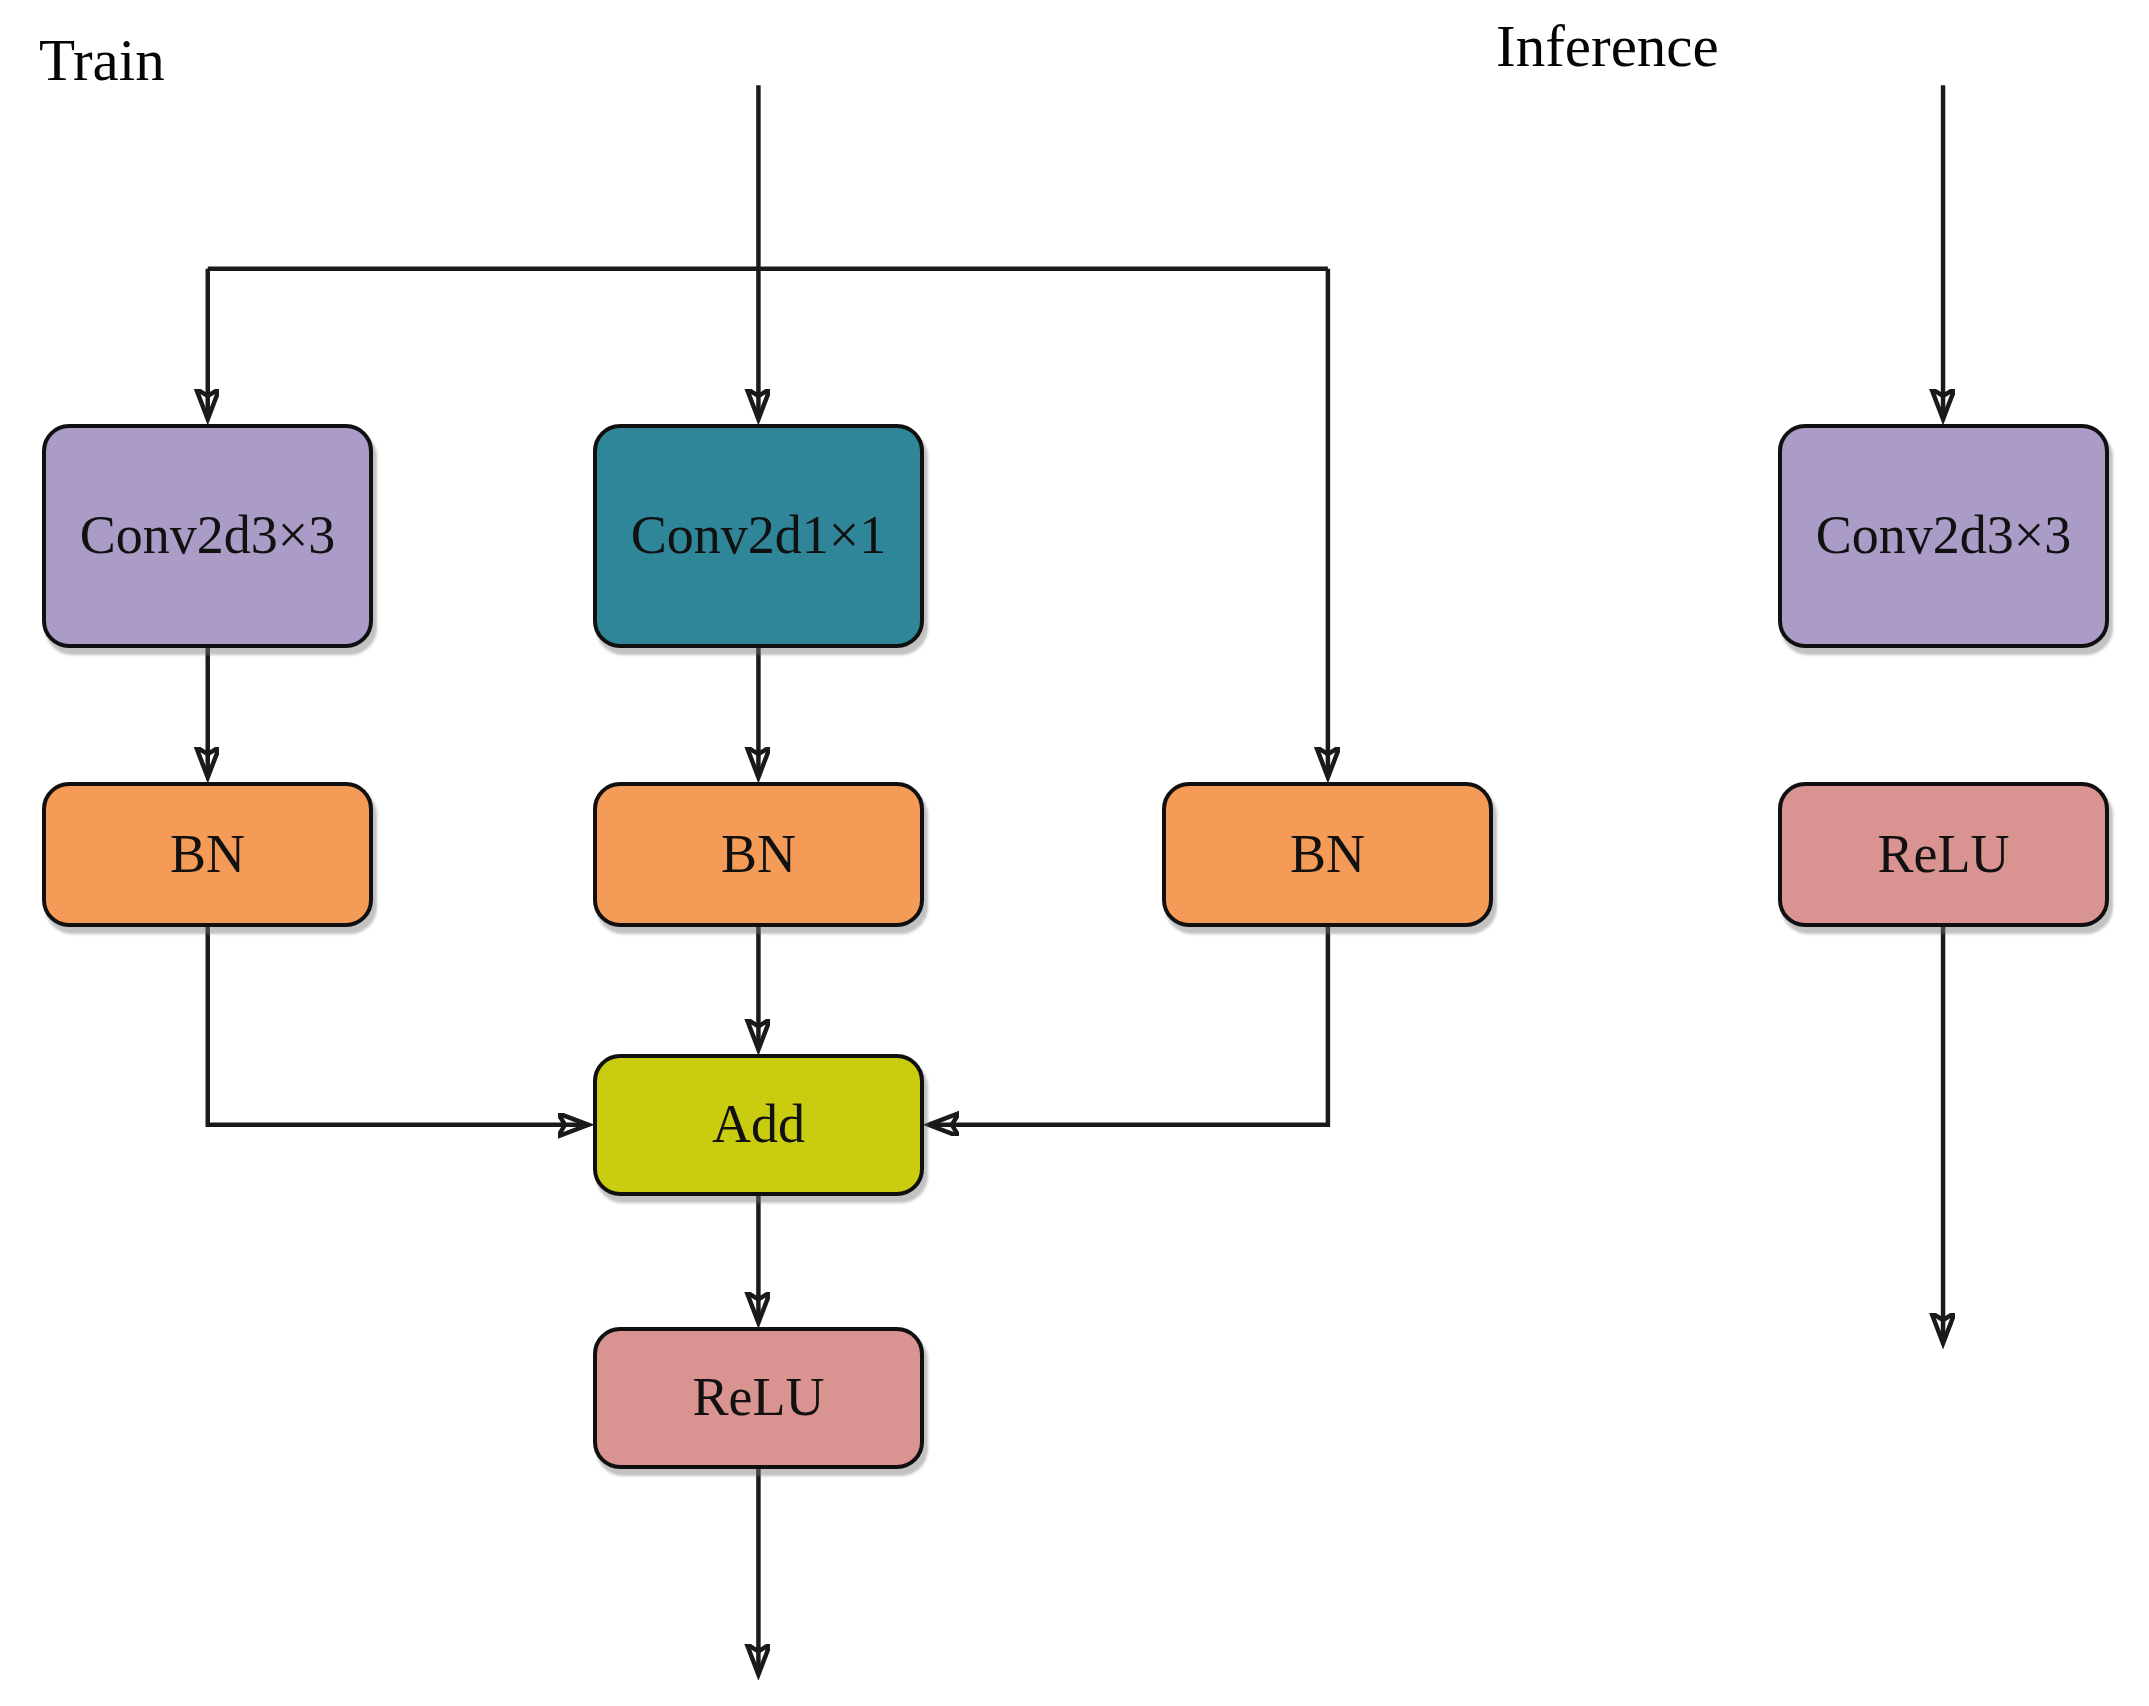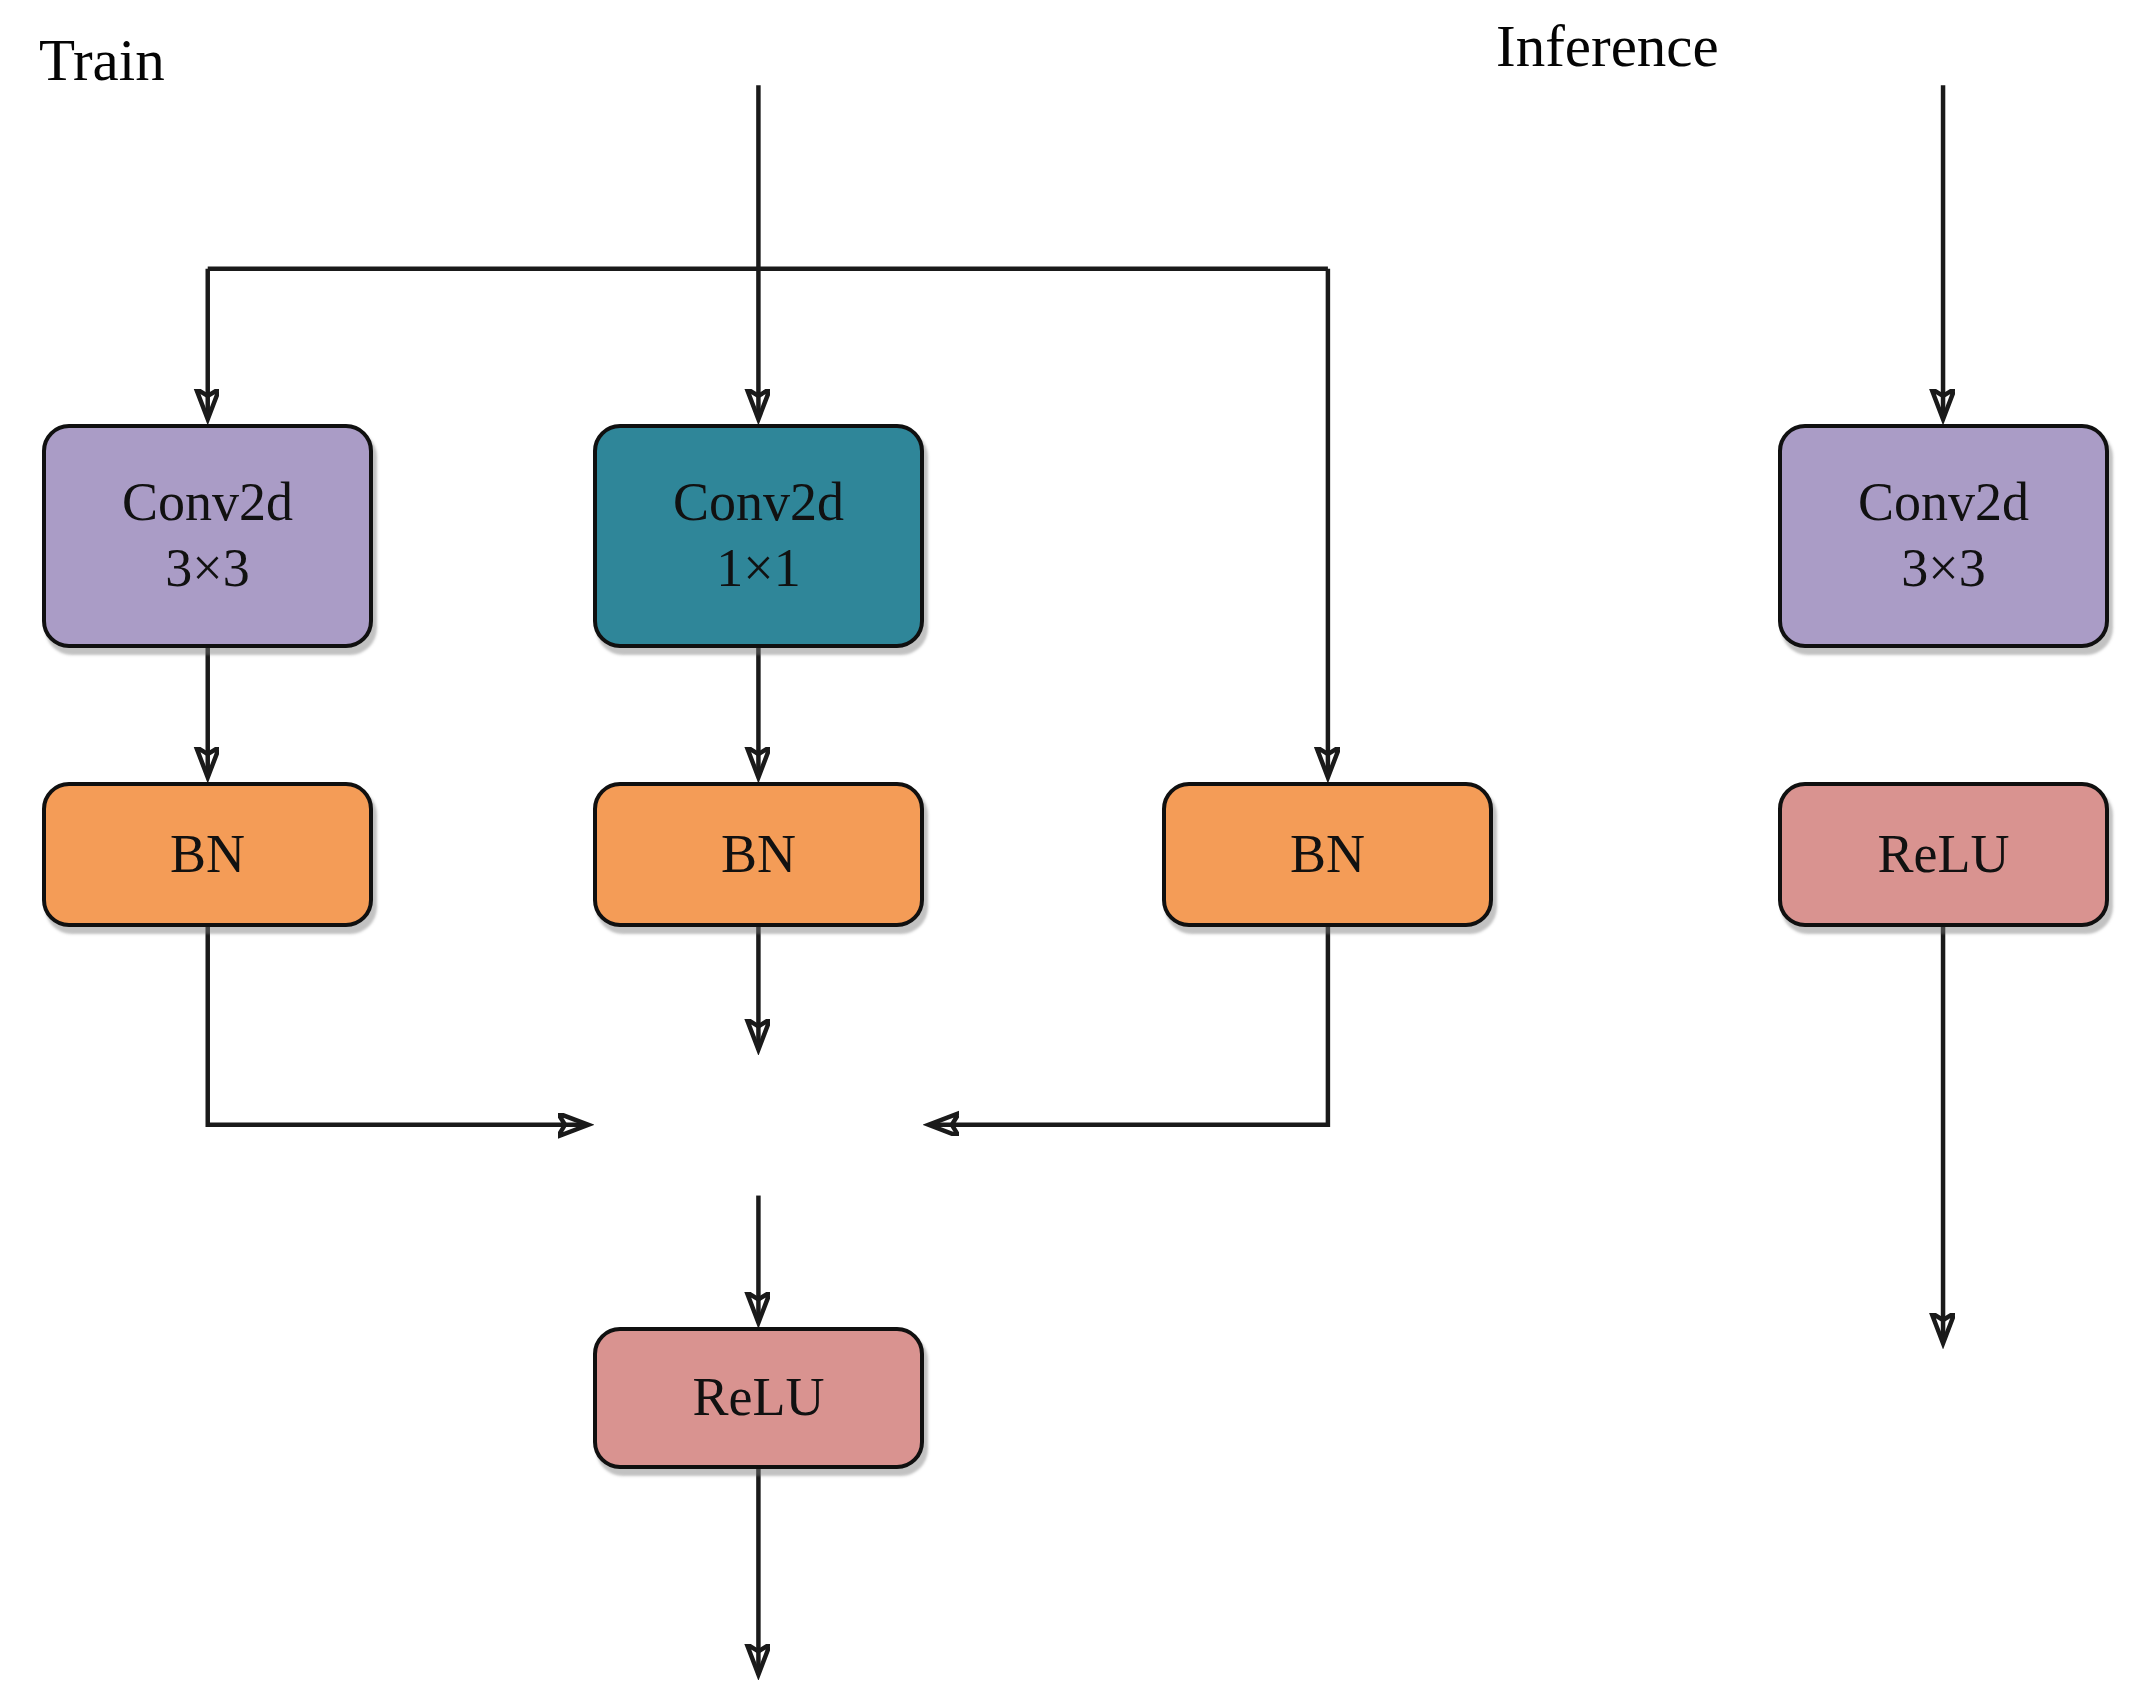--- a/index.html
+++ b/index.html
@@ -26,21 +26,21 @@
     left: 0; top: 0;
     width: 2149px;
     height: 1707px;
   }
   .node {
     position: absolute;
     box-sizing: border-box;
     border: 4.5px solid #101010;
     border-radius: 27px;
     display: flex;
-    flex-direction: column;
+    flex-direction: row;
     align-items: center;
     justify-content: center;
     text-align: center;
     font-size: 54px;
     line-height: 1.22;
     box-shadow: 3.6px 6.3px 2.7px rgba(120,120,120,0.45);
   }
   .node .lbl { display: block; }
   
   #n-train-conv3 { left: 42px;   top: 424px; width: 331px; height: 224px; }
@@ -116,20 +116,23 @@
   </div>
 
   <div class="node" id="n-train-bn-m" style="background-color: rgb(244, 156, 87);">
     <span class="lbl">BN</span>
   </div>
 
   <div class="node" id="n-train-bn-r" style="background-color: rgb(244, 156, 87);">
     <span class="lbl">BN</span>
   </div>
 
+  <div class="node" id="n-train-add" style="background-color: rgb(202, 204, 16);">
+    <span class="lbl">Add</span>
+  </div>
 
   <div class="node" id="n-train-relu" style="background-color: rgb(217, 147, 144);">
     <span class="lbl">ReLU</span>
   </div>
 
   <div class="node" id="n-inf-conv3" style="background-color: rgb(170, 156, 198);">
     <span class="lbl">Conv2d</span>
     <span class="lbl">3×3</span>
   </div>
 

